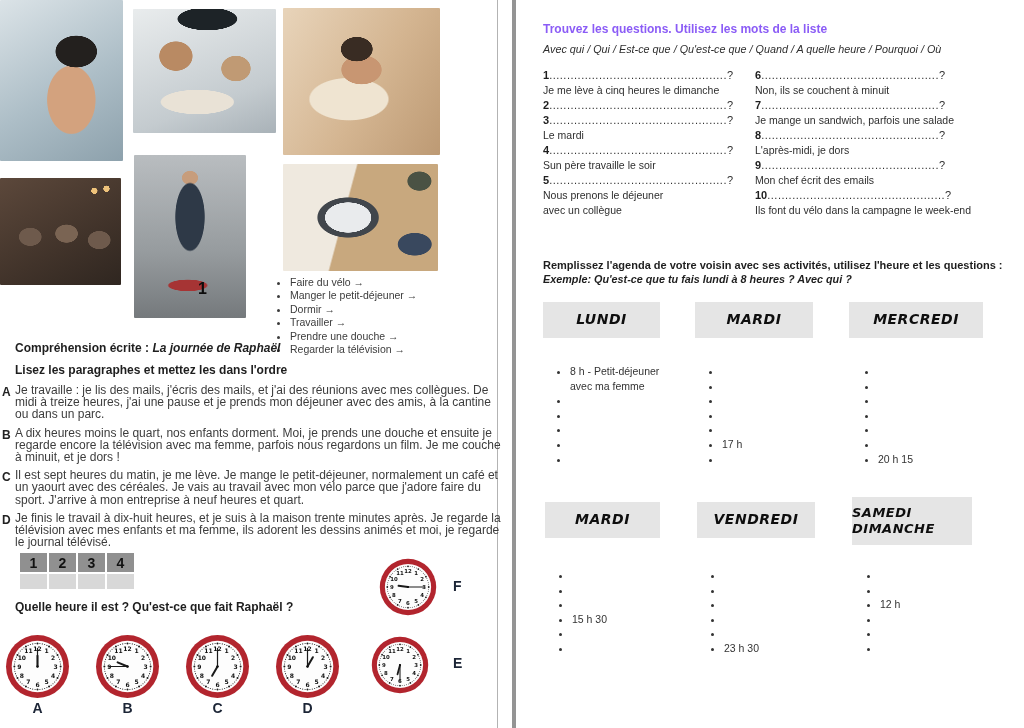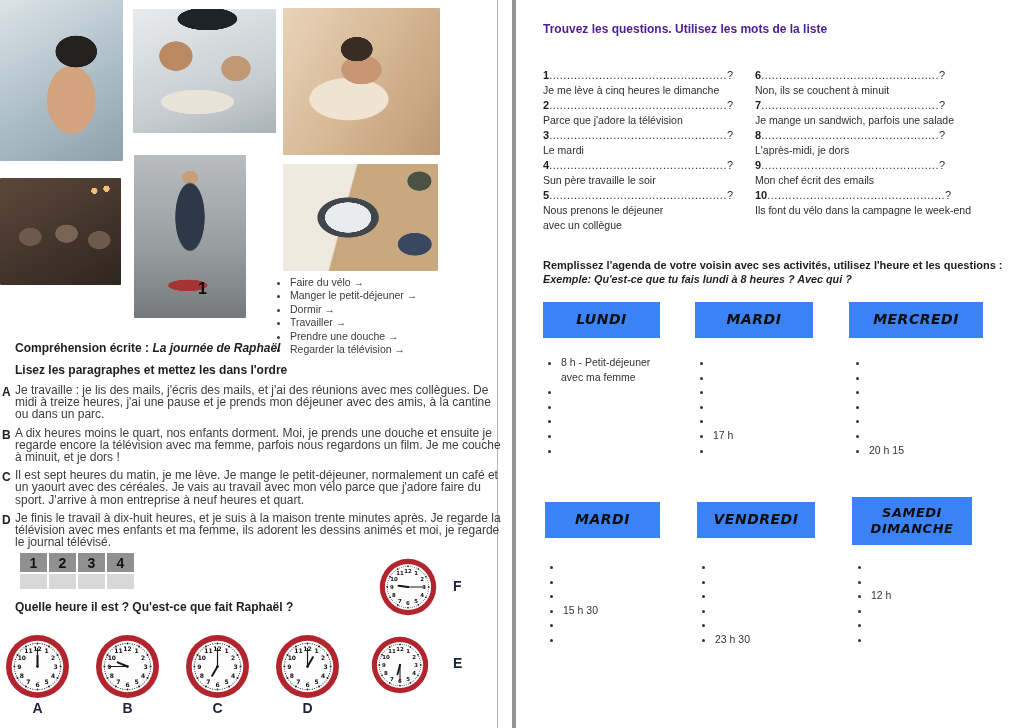--- a/index.html
+++ b/index.html
@@ -63,36 +63,36 @@
   .order-table td{width:27px;height:15px;background:#d8d8d8;padding:0;}
   .clock-question{position:absolute;left:15px;top:600px;font-size:12px;font-weight:bold;color:#1e1e1e;}
   .clock-box{position:absolute;width:67px;}
   .clock{width:100%;}
   .clock svg{display:block;width:100%;height:auto;}
   .clock-label{text-align:center;font-weight:800;font-size:14px;color:#1c2536;margin-top:0;}
   .side-clock{position:absolute;width:60px;}
   .side-label{position:absolute;font-weight:800;font-size:14px;color:#1c2536;}
 
   
-  .rp-title{position:absolute;left:26px;top:22px;font-size:12px;font-weight:bold;color:#4c1d95;}
+  .rp-title{position:absolute;left:26px;top:22px;font-size:12px;font-weight:bold;color:#8b5cf6;}
   .rp-wordlist{position:absolute;left:26px;top:43px;font-size:10.8px;font-style:italic;color:#2e2e2e;}
   .qcol{position:absolute;top:68px;}
   .qcol1{left:26px;width:208px;}
   .qcol2{left:238px;width:266px;}
   .q{margin:0 0 0 0;}
   .q-line{font-size:11px;line-height:15px;color:#2e2e2e;white-space:nowrap;overflow:hidden;}
   .q-num{font-weight:bold;color:#1e1e1e;}
   .q-dots{letter-spacing:0.5px;}
   .q-ans{font-size:10.5px;line-height:15px;color:#2e2e2e;white-space:pre-line;}
   .ag-title{position:absolute;left:26px;top:259px;width:470px;font-size:11px;font-weight:bold;color:#1e1e1e;}
   .ag-example{position:absolute;left:26px;top:273px;font-size:10.8px;font-weight:bold;font-style:italic;color:#1e1e1e;}
-  .day-box{position:absolute;background:#3b82f6;display:flex;align-items:center;justify-content:center;
-           text-align:center;font-family:"DejaVu Sans",sans-serif;font-weight:900;font-style:italic;
+  .day-box{position:absolute;background:#e5e5e5;display:flex;align-items:center;justify-content:center;
+           text-align:left;font-family:"DejaVu Sans",sans-serif;font-weight:900;font-style:italic;
            font-size:14px;letter-spacing:0.5px;color:#0e0e0e;line-height:1.25;}
-  .agenda-list{position:absolute;width:130px;margin:3px;padding:0 0 0 13px;}
+  .agenda-list{position:absolute;width:130px;margin:12px;padding:0 0 0 13px;}
   .agenda-list li{font-size:10.5px;line-height:14.6px;color:#333;white-space:pre-line;min-height:14.6px;}
 </style>
 </head>
 <body>
 
 <div class="canvas">
 
   <section class="page-left">
 
     <div class="photo ph-shower"></div>
@@ -661,29 +661,29 @@
         </div>
     </div>
     <span class="side-label" style="left:453px;top:655px;">E</span>
   </section>
 
   <div class="page-divider"></div>
 
   <section class="page-right">
 
     <div class="rp-title">Trouvez les questions. Utilisez les mots de la liste</div>
+    <div class="rp-wordlist">Avec qui / Qui / Est-ce que / Qu'est-ce que / Quand / A quelle heure / Pourquoi / Où</div>
 
     <div class="qcol qcol1">
       <div class="q">
         <div class="q-line"><span class="q-num">1</span><span class="q-dots">..................................................?</span></div>
         <div class="q-ans">Je me lève à cinq heures le dimanche</div>
       </div>
       <div class="q">
         <div class="q-line"><span class="q-num">2</span><span class="q-dots">..................................................?</span></div>
-        <div class="q-ans">Parce que j'adore la télévision</div>
       </div>
       <div class="q">
         <div class="q-line"><span class="q-num">3</span><span class="q-dots">..................................................?</span></div>
         <div class="q-ans">Le mardi</div>
       </div>
       <div class="q">
         <div class="q-line"><span class="q-num">4</span><span class="q-dots">..................................................?</span></div>
         <div class="q-ans">Sun père travaille le soir</div>
       </div>
       <div class="q">

